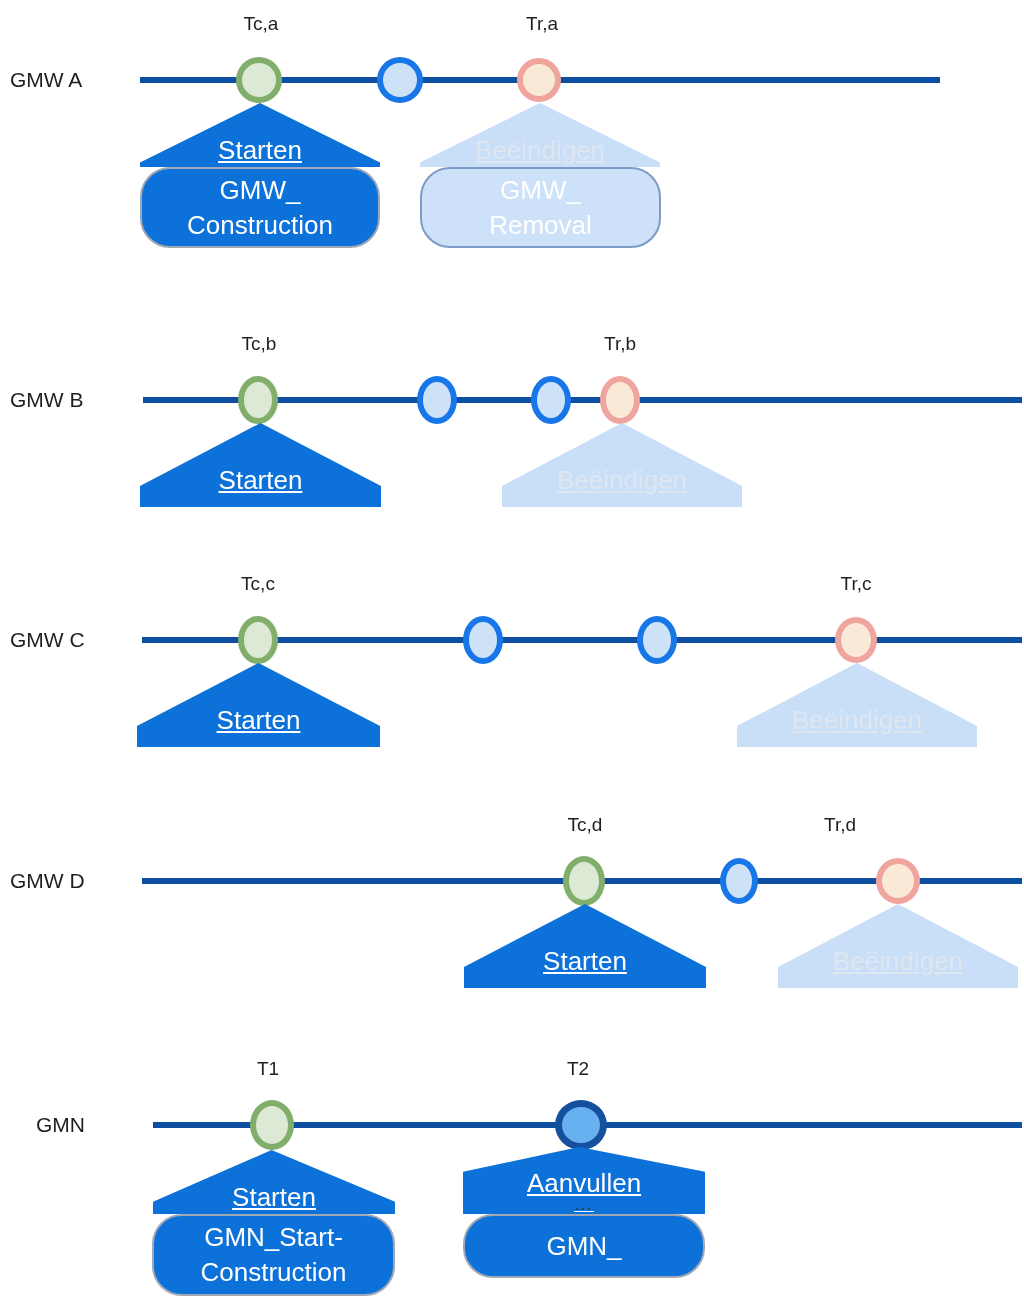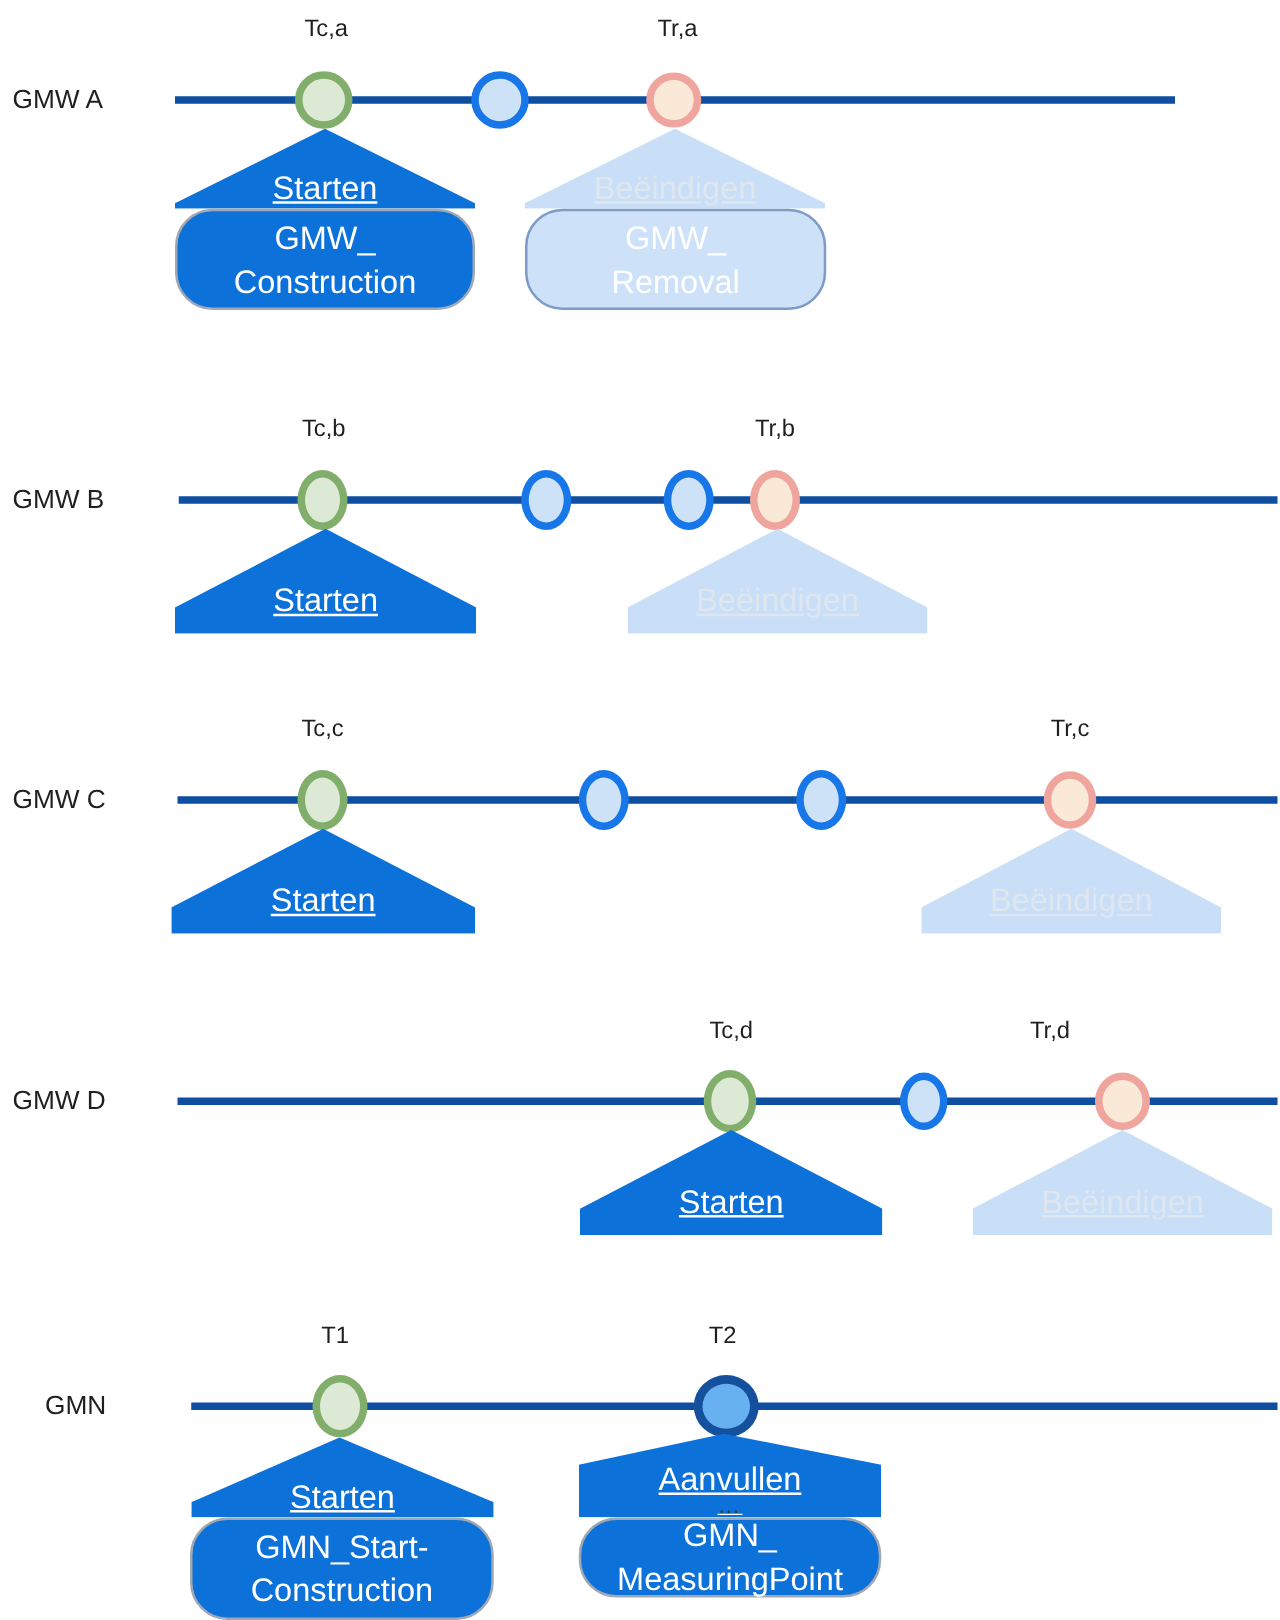--- a/index.html
+++ b/index.html
@@ -131,17 +131,16 @@
     <div class="box dark" style="left:152px;top:1214px;width:243px;height:82px">
       <div>GMN_Start-</div>
       <div>Construction</div>
     </div>
     <div class="trap dark peak37" style="left:463px;top:1147px;width:242px;height:67px">
       <span>Aanvullen</span>
       <span class="ellipsis">…</span>
     </div>
     <div class="box dark" style="left:463px;top:1214px;width:242px;height:64px">
       <div>GMN_</div>
-      <div>MeasuringPoint</div>
     </div>
   </div>
 
 </div>
 
 </body></html>

